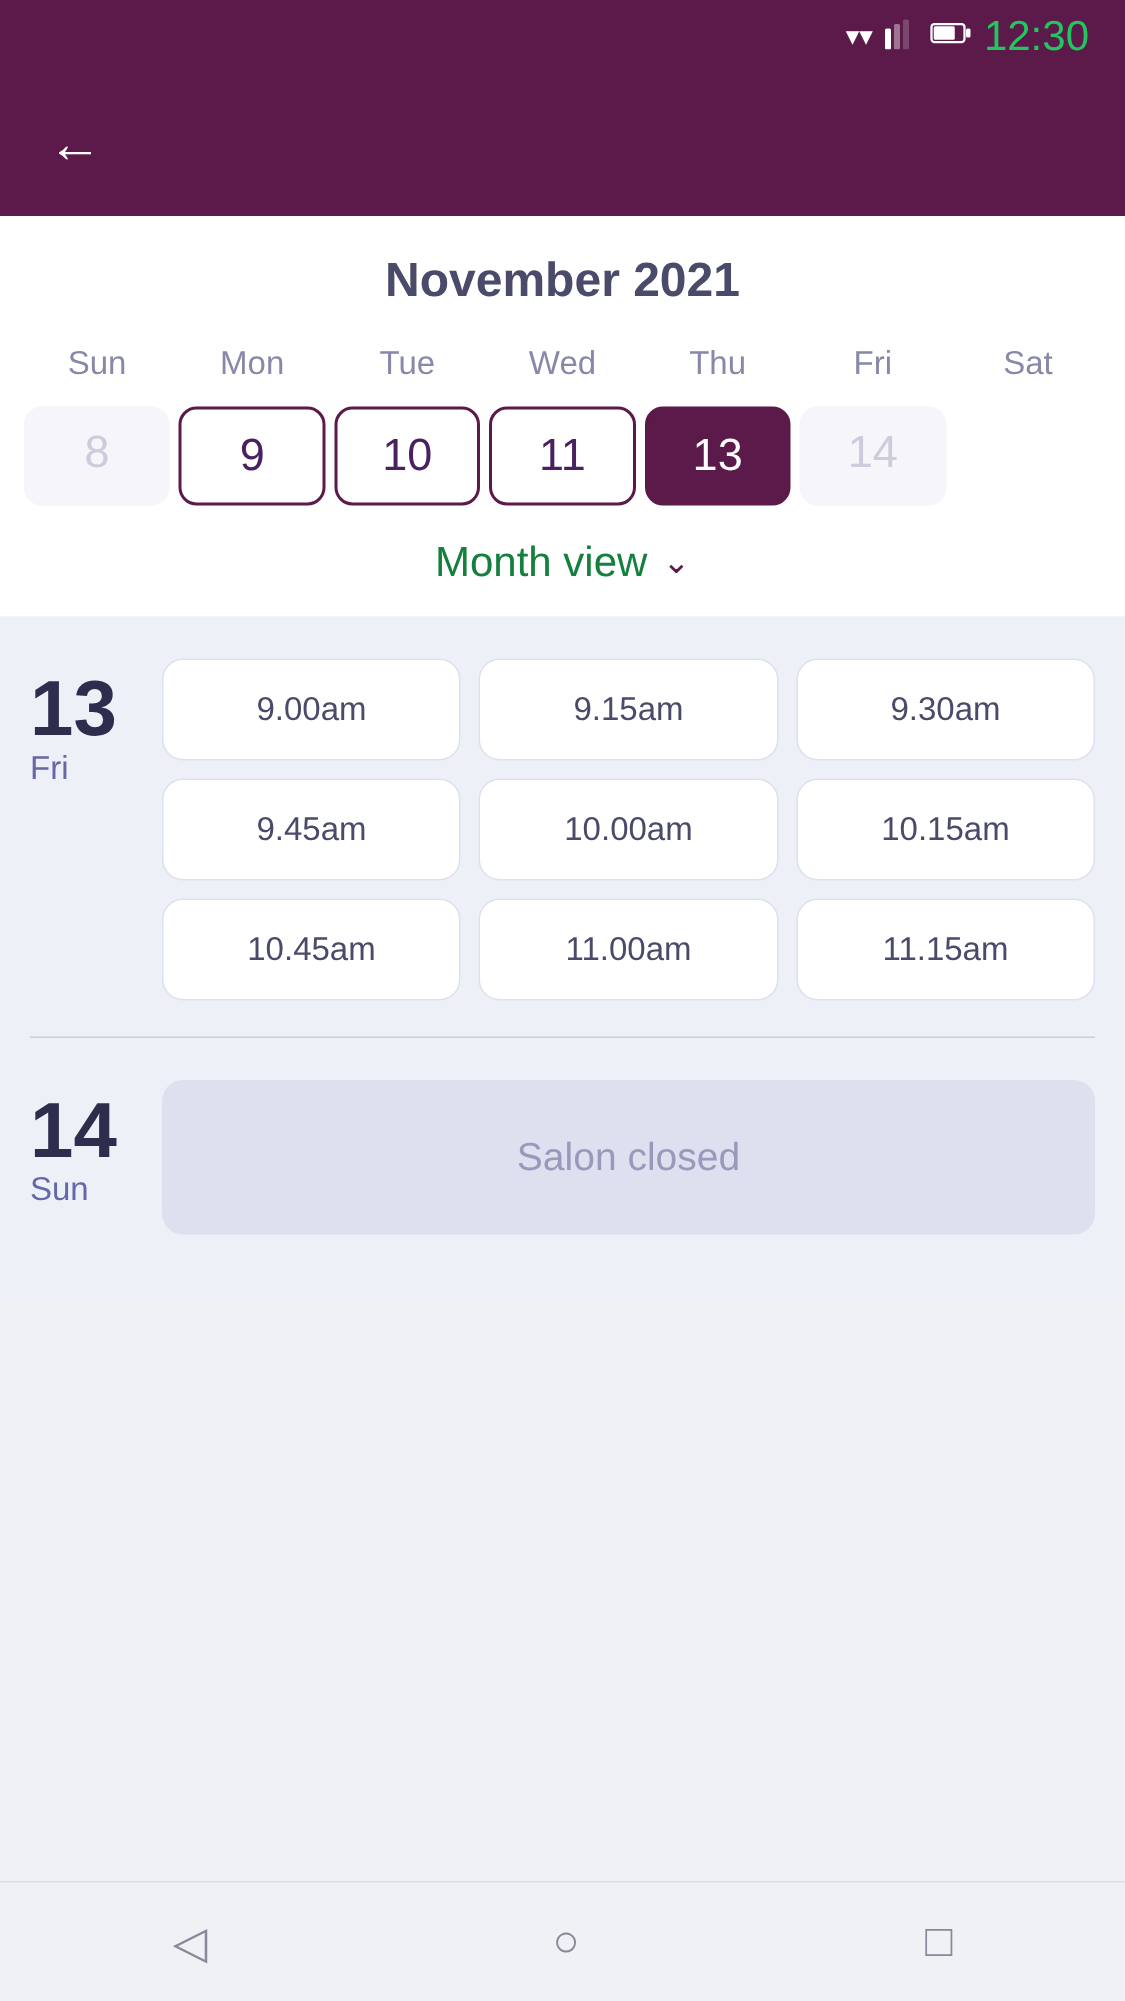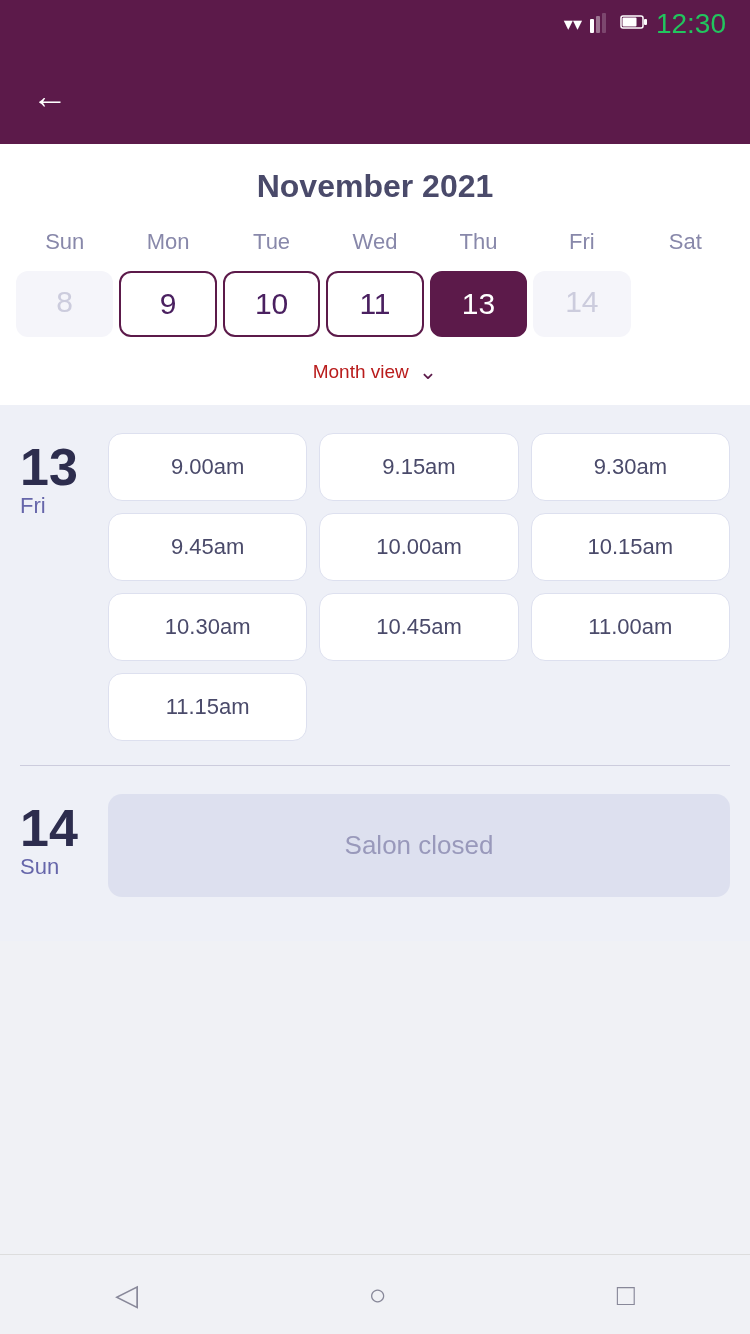--- a/index.html
+++ b/index.html
@@ -111,22 +111,22 @@
     
     .month-view-row {
       display: flex;
       justify-content: center;
       align-items: center;
       gap: 10px;
       padding: 10px 0 4px;
       cursor: pointer;
     }
     .month-view-label {
-      font-size: 19px;
-      color: #b91c1c;
+      font-size: 28px;
+      color: #15803d;
     }
     .chevron-down {
       color: #5c1a4a;
       font-size: 22px;
     }
 
     
     .time-section {
       background: #eef0f7;
       padding: 28px 20px 20px;
@@ -268,21 +268,20 @@
       <span class="day-number">13</span>
       <span class="day-name">Fri</span>
     </div>
     <div class="slots-grid">
       <div class="time-slot">9.00am</div>
       <div class="time-slot">9.15am</div>
       <div class="time-slot">9.30am</div>
       <div class="time-slot">9.45am</div>
       <div class="time-slot">10.00am</div>
       <div class="time-slot">10.15am</div>
-      <div class="time-slot">10.30am</div>
       <div class="time-slot">10.45am</div>
       <div class="time-slot">11.00am</div>
       <div class="time-slot">11.15am</div>
     </div>
   </div>
 
   <div class="divider"></div>
 
   <div class="day-block">
     <div class="day-label">

